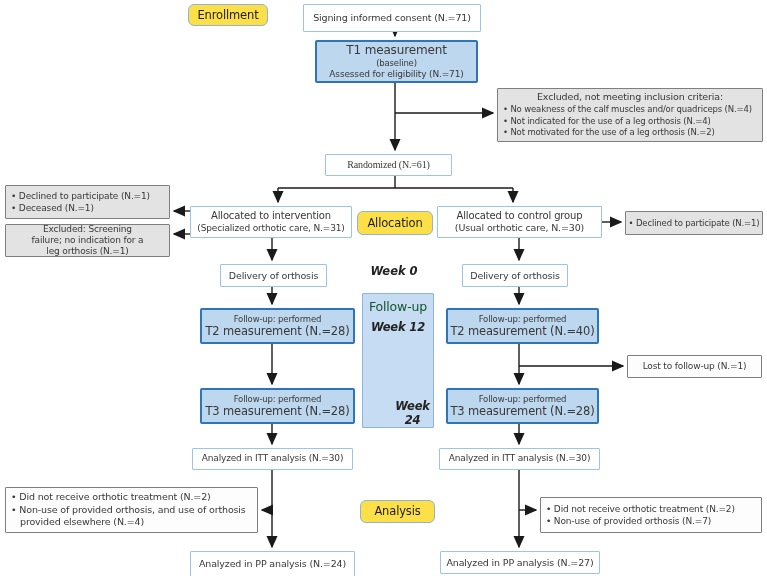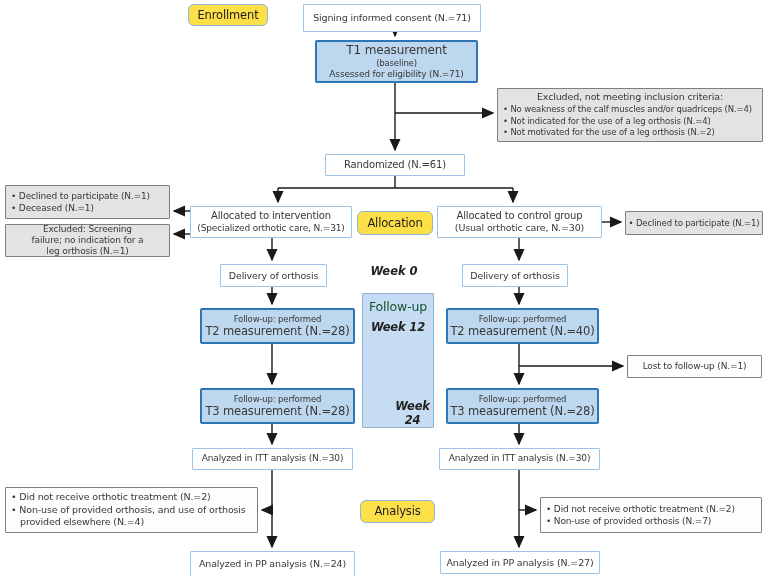--- a/index.html
+++ b/index.html
@@ -75,21 +75,21 @@
     <div class="sm">Assessed for eligibility (N.=71)</div>
   </div>
 
   <div class="box gray bullets" style="left:497px;top:88px;width:266px;height:54px;">
     <div class="s95" style="padding-left:0;text-indent:0;width:100%;text-align:center;">Excluded, not meeting inclusion criteria:</div>
     <div class="nw xs">• No weakness of the calf muscles and/or quadriceps (N.=4)</div>
     <div class="nw xs">• Not indicated for the use of a leg orthosis (N.=4)</div>
     <div class="nw xs">• Not motivated for the use of a leg orthosis (N.=2)</div>
   </div>
 
-  <div class="box" style="left:325px;top:154px;width:140px;height:22px;">Randomized (N.=61)</div>
+  <div class="box" style="left:325px;top:154px;width:127px;height:22px;font-family:Liberation Serif, serif;">Randomized (N.=61)</div>
 
   <div class="box gray bullets" style="left:5px;top:185px;width:165px;height:34px;">
     <div>• Declined to participate (N.=1)</div>
     <div>• Deceased (N.=1)</div>
   </div>
 
   <div class="box gray sm" style="left:5px;top:224px;width:165px;height:33px;padding:2px 21px;">Excluded: Screening failure; no indication for a leg orthosis (N.=1)</div>
 
   <div class="box" style="left:190px;top:206px;width:162px;height:32px;">
     <div>Allocated to intervention</div>

